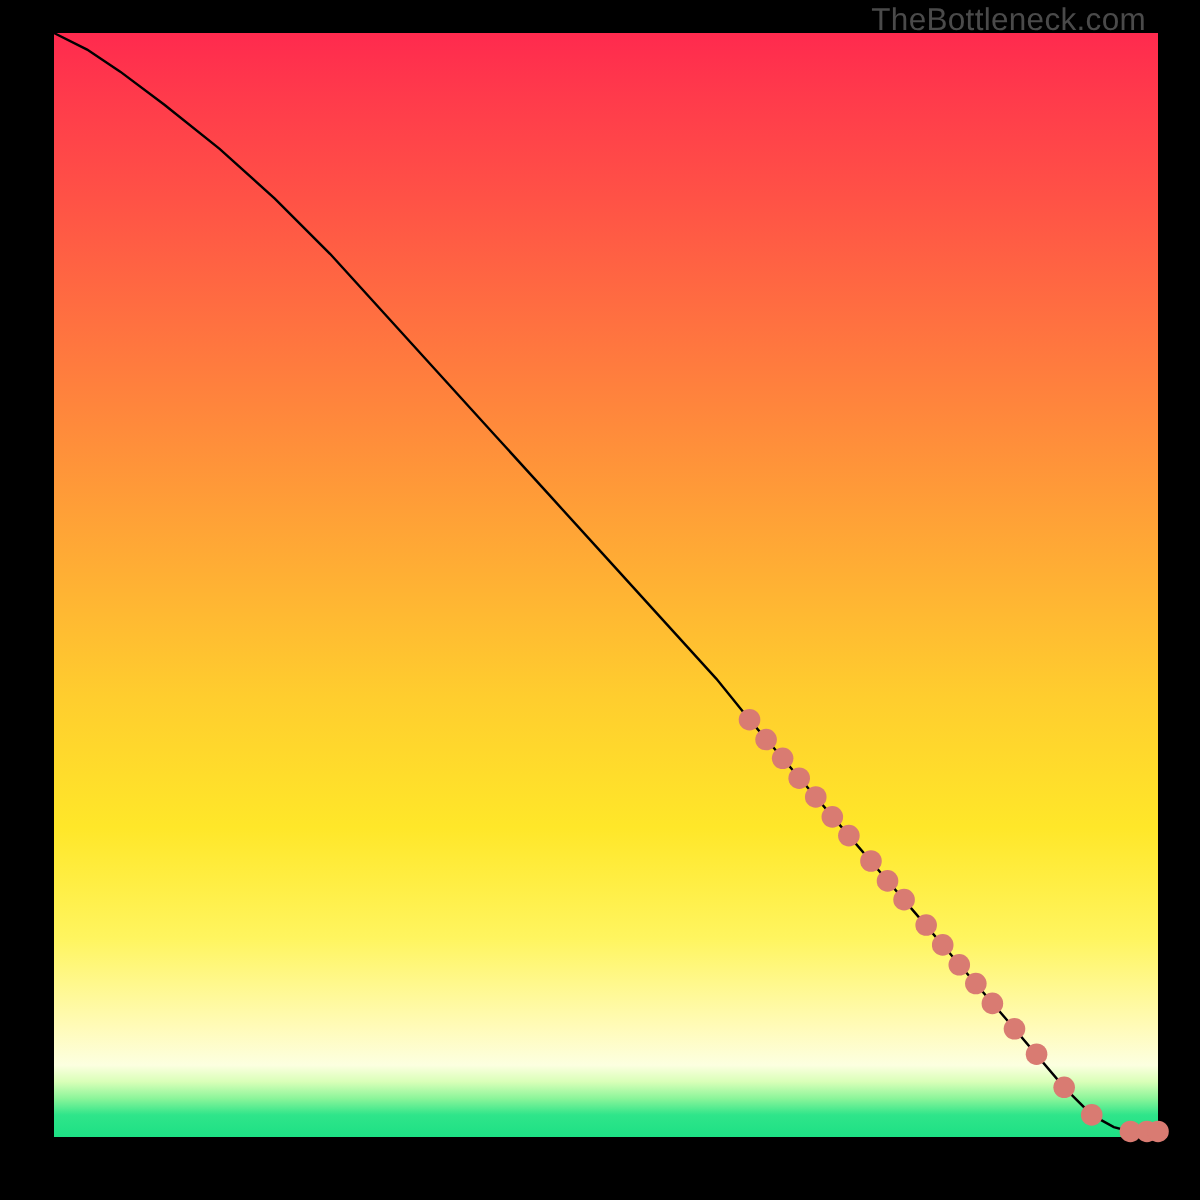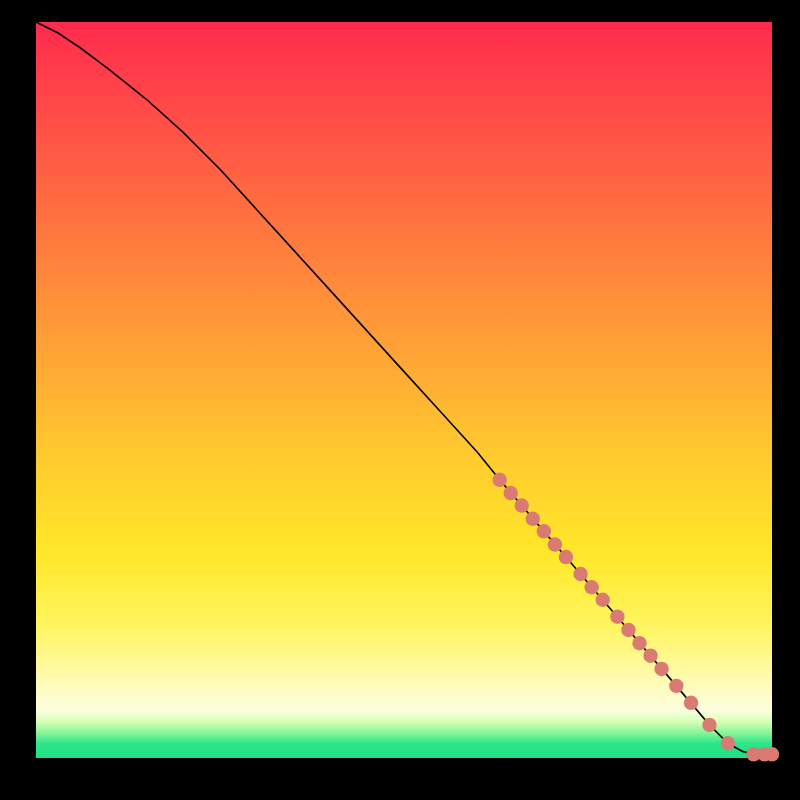--- a/index.html
+++ b/index.html
@@ -67,20 +67,21 @@
   }
   .dot {
     fill: #d97b72;
     stroke: none;
   }
 </style>
 </head>
 <body>
 
 <div class="frame">
+  <div class="watermark">TheBottleneck.com</div>
 
   <div class="plot-area">
     <svg class="curve-layer" viewBox="0 0 736 736" preserveAspectRatio="none">
       <path id="curve" class="curve-path" d="M0.00 0.00 L22.08 11.04 L44.16 25.76 L73.60 47.84 L110.40 77.28 L147.20 110.40 L184.00 147.20 L220.80 187.68 L257.60 228.16 L294.40 268.64 L331.20 309.12 L368.00 349.60 L404.80 390.08 L441.60 430.56 L463.68 457.79 L485.76 483.55 L507.84 509.31 L529.92 535.07 L552.00 560.83 L574.08 586.59 L596.16 612.35 L618.24 638.11 L640.32 663.87 L673.44 702.88 L691.84 721.28 L706.56 729.38 L717.60 732.32 L728.64 732.32 L736.00 732.32" stroke="#000000"></path>
       <g id="dots">
           <circle cx="463.68" cy="457.79" r="7.2" class="dot" fill="#d97b72"></circle>
           <circle cx="474.72" cy="471.04" r="7.2" class="dot" fill="#d97b72"></circle>
           <circle cx="485.76" cy="483.55" r="7.2" class="dot" fill="#d97b72"></circle>
           <circle cx="496.80" cy="496.80" r="7.2" class="dot" fill="#d97b72"></circle>
           <circle cx="507.84" cy="509.31" r="7.2" class="dot" fill="#d97b72"></circle>

